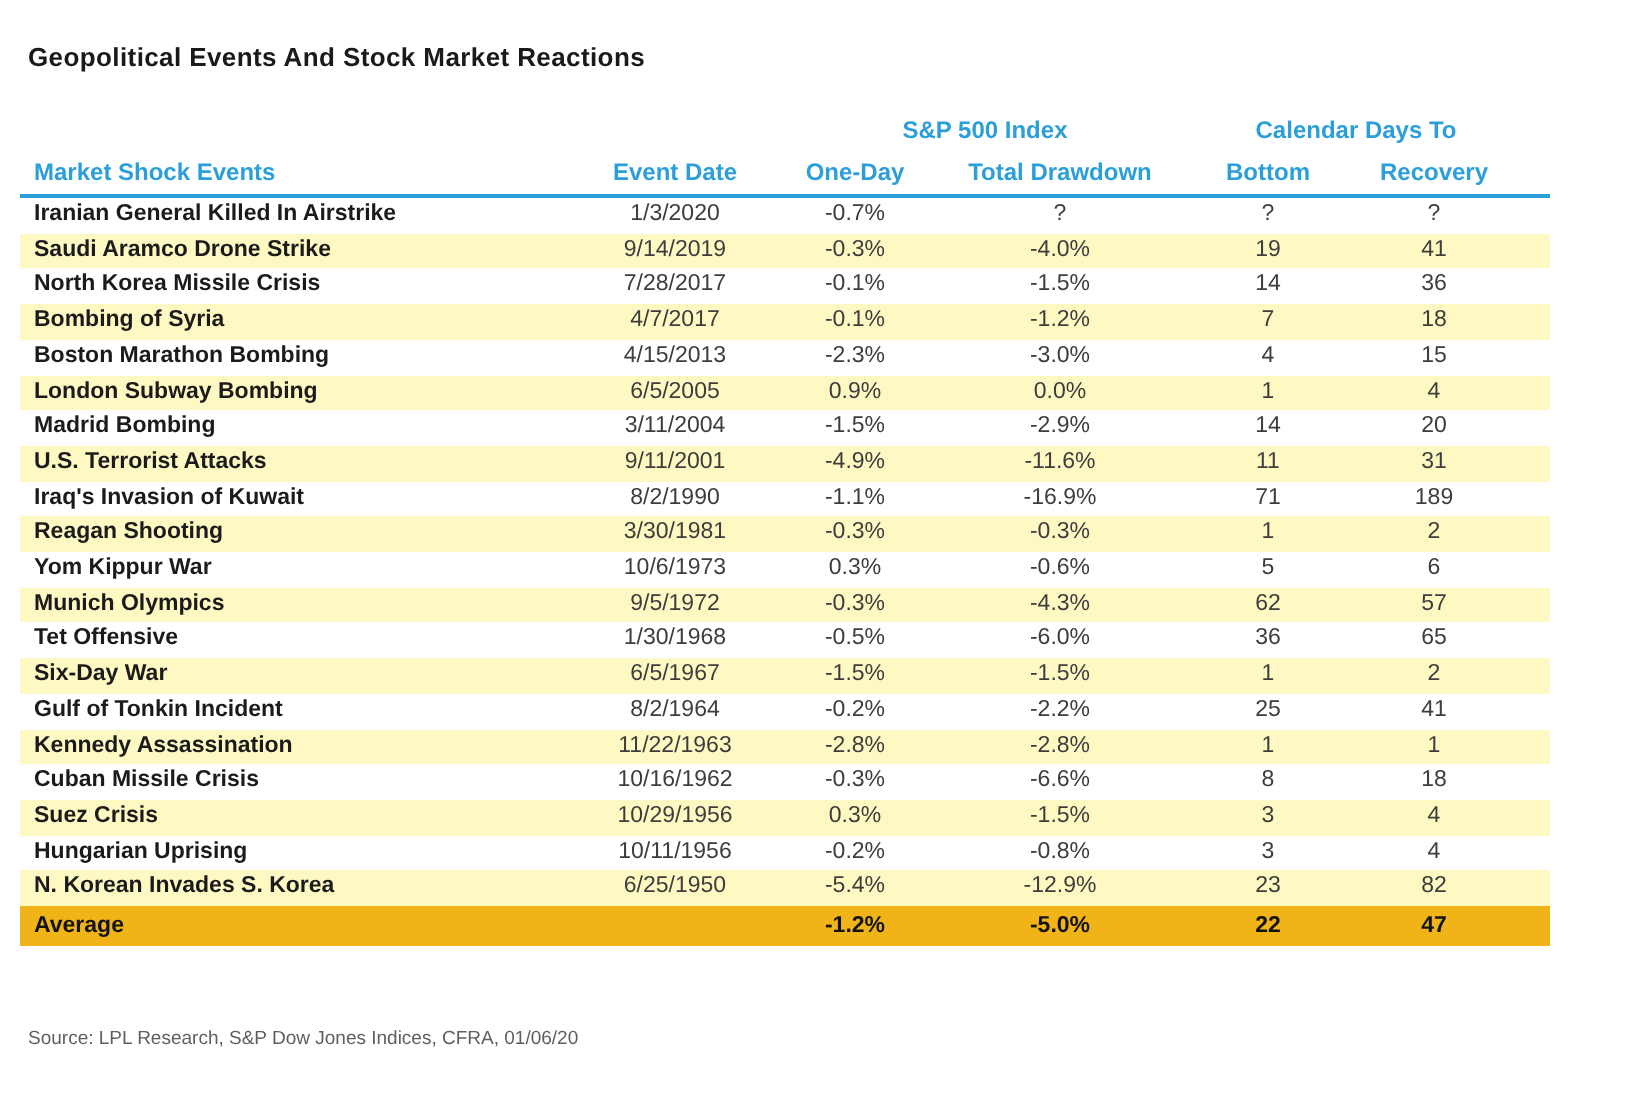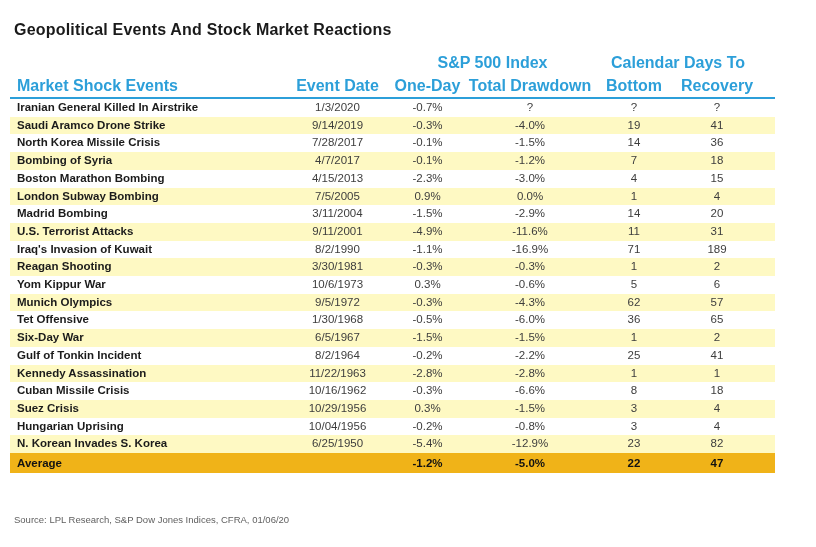--- a/index.html
+++ b/index.html
@@ -12,42 +12,42 @@
     position: relative;
     width: 816px;
     height: 547px;
     background: #ffffff;
     overflow: hidden;
   }
   .page-title {
     position: absolute;
     left: 14px;
     top: 21px;
-    font-size: 16px;
+    font-size: 13px;
     font-weight: bold;
     color: #1a1a1a;
     letter-spacing: 0.2px;
   }
   table.market-table {
     position: absolute;
     left: 10px;
     top: 51px;
     width: 765px;
     border-collapse: collapse;
     table-layout: fixed;
   }
   .market-table col.c-event    { width: 275px; }
   .market-table col.c-date     { width: 105px; }
   .market-table col.c-oneday   { width: 75px;  }
   .market-table col.c-drawdown { width: 130px; }
   .market-table col.c-bottom   { width: 78px;  }
   .market-table col.c-recovery { width: 102px; }
 
   .market-table th {
-    font-size: 16px;
+    font-size: 12px;
     font-weight: bold;
     color: #2c9fd9;
     text-align: center;
     padding: 0;
     margin-top: 32px;
   }
   .market-table tr.group-row th {
     height: 21px;
     vertical-align: bottom;
     padding-bottom: 2px;
@@ -169,21 +169,21 @@
         <tr>
           <td class="event-name">Boston Marathon Bombing</td>
           <td>4/15/2013</td>
           <td>-2.3%</td>
           <td>-3.0%</td>
           <td>4</td>
           <td>15</td>
         </tr>
         <tr class="alt">
           <td class="event-name">London Subway Bombing</td>
-          <td>7/5/2005</td>
+          <td>6/5/2005</td>
           <td>0.9%</td>
           <td>0.0%</td>
           <td>1</td>
           <td>4</td>
         </tr>
         <tr>
           <td class="event-name">Madrid Bombing</td>
           <td>3/11/2004</td>
           <td>-1.5%</td>
           <td>-2.9%</td>
@@ -273,21 +273,21 @@
         <tr class="alt">
           <td class="event-name">Suez Crisis</td>
           <td>10/29/1956</td>
           <td>0.3%</td>
           <td>-1.5%</td>
           <td>3</td>
           <td>4</td>
         </tr>
         <tr>
           <td class="event-name">Hungarian Uprising</td>
-          <td>10/04/1956</td>
+          <td>10/11/1956</td>
           <td>-0.2%</td>
           <td>-0.8%</td>
           <td>3</td>
           <td>4</td>
         </tr>
         <tr class="alt">
           <td class="event-name">N. Korean Invades S. Korea</td>
           <td>6/25/1950</td>
           <td>-5.4%</td>
           <td>-12.9%</td>

